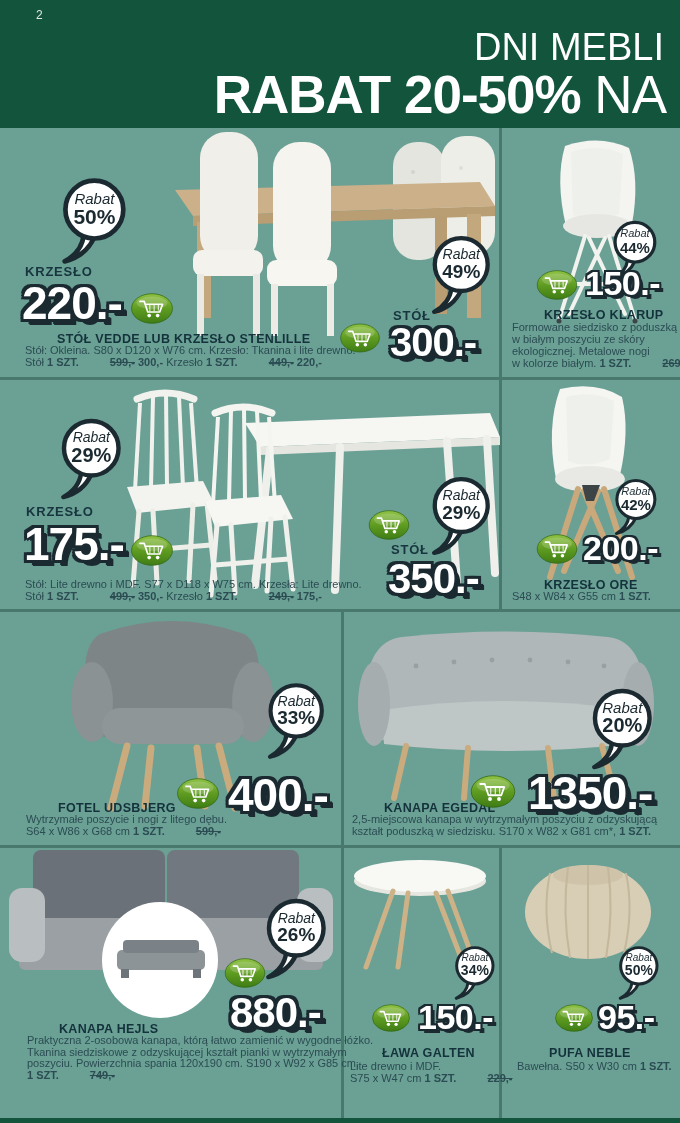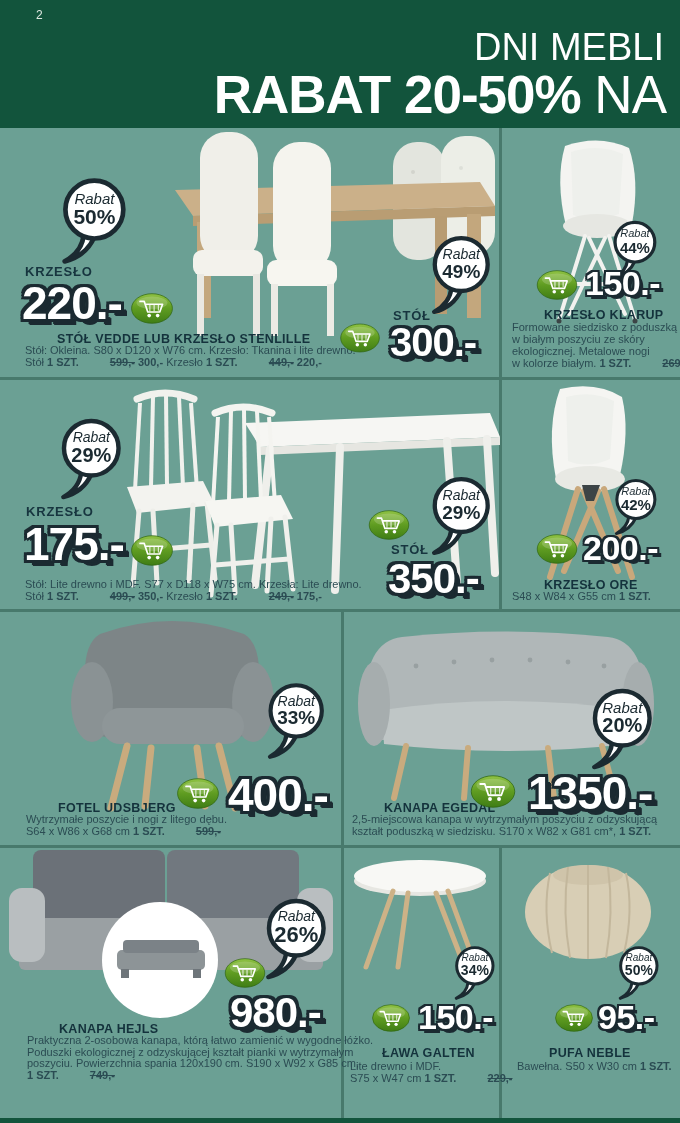--- a/index.html
+++ b/index.html
@@ -483,45 +483,45 @@
       <rect x="188" y="119" width="8" height="9" fill="#6e757a"></rect>
     </svg>
   </div>
   <div class="bubble" style="left:262px;top:896px;width:66px;height:86px">
     <span class="bubble-shape"><svg viewBox="0 0 104 128">
           <path d="M38,86 C36,103 26,115 10,124 C30,119 46,106 54,88 Z" fill="#ffffff" stroke="#1b2a31" stroke-width="7" stroke-linejoin="round"></path>
           <circle cx="54" cy="47" r="43" fill="#ffffff" stroke="#1b2a31" stroke-width="7"></circle>
         </svg></span>
     <span class="txt">
       <span class="rabat" style="font-size:14px">Rabat</span>
-      <span class="pct" style="font-size:22px">26%</span>
+      <span class="pct" style="font-size:19px">26%</span>
     </span>
   </div>
   <div class="cart cart-shape" style="left:224px;top:958px;width:42px;height:30px">
       <svg viewBox="0 0 60 44">
         <defs>
           <linearGradient id="cg" x1="0" y1="0" x2="0" y2="1">
             <stop offset="0" stop-color="#8fc244"></stop>
             <stop offset="0.5" stop-color="#5f9c21"></stop>
             <stop offset="1" stop-color="#3f7d15"></stop>
           </linearGradient>
         </defs>
         <ellipse cx="30" cy="22" rx="29" ry="21" fill="url(#cg)" stroke="#2e6410" stroke-width="1"></ellipse>
         <ellipse cx="30" cy="14" rx="22" ry="9" fill="#ffffff" opacity="0.18"></ellipse>
         <path d="M13,12 h6 l5,15 h17 l4,-11 h-23" fill="none" stroke="#ffffff" stroke-width="2.4" stroke-linejoin="round" stroke-linecap="round"></path>
         <path d="M27,17 v9 M33,17 v9 M39,17 v8" stroke="#ffffff" stroke-width="1.3"></path>
         <circle cx="26" cy="32" r="2.6" fill="#ffffff"></circle>
         <circle cx="38" cy="32" r="2.6" fill="#ffffff"></circle>
       </svg>
     </div>
-  <div class="price" style="left:230px;top:992px;font-size:42px">980.-</div>
+  <div class="price" style="left:230px;top:992px;font-size:42px">880.-</div>
   <div class="p-title" style="left:27px;top:1022px">KANAPA HEJLS</div>
   <div class="p-desc" style="left:27px;top:1035px">
     <span class="line">Praktyczna 2-osobowa kanapa, którą łatwo zamienić w wygodne łóżko.</span>
-    <span class="line">Poduszki ekologicznej z odzyskującej kształt pianki w wytrzymałym</span>
+    <span class="line">Tkanina siedziskowe z odzyskującej kształt pianki w wytrzymałym</span>
     <span class="line">poszyciu. Powierzchnia spania 120x190 cm. S190 x W92 x G85 cm,</span>
     <span class="line"><span class="seg-b">1 SZT. </span><span class="seg-bs">749,-</span></span>
   </div>
 
   <div class="photo" style="left:348px;top:855px;width:145px;height:118px">
     <svg viewBox="0 0 145 118">
       <ellipse cx="72" cy="26" rx="66" ry="15" fill="#e7e7e2"></ellipse>
       <ellipse cx="72" cy="21" rx="66" ry="16" fill="#f8f8f5"></ellipse>
       <g stroke="#cdb287" stroke-width="5" fill="none" stroke-linecap="round">
         <path d="M45,36 L18,112"></path>

